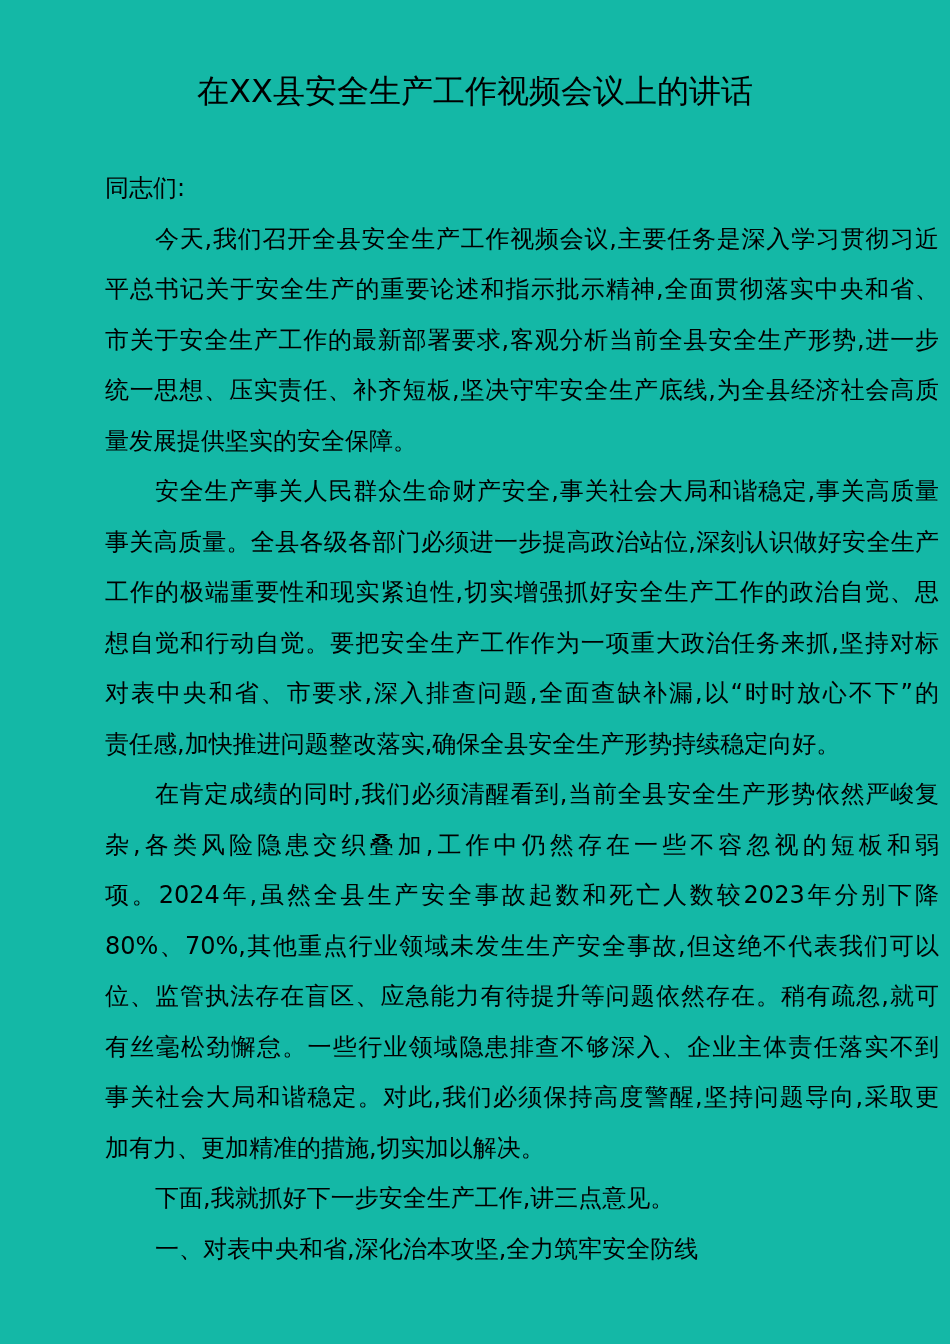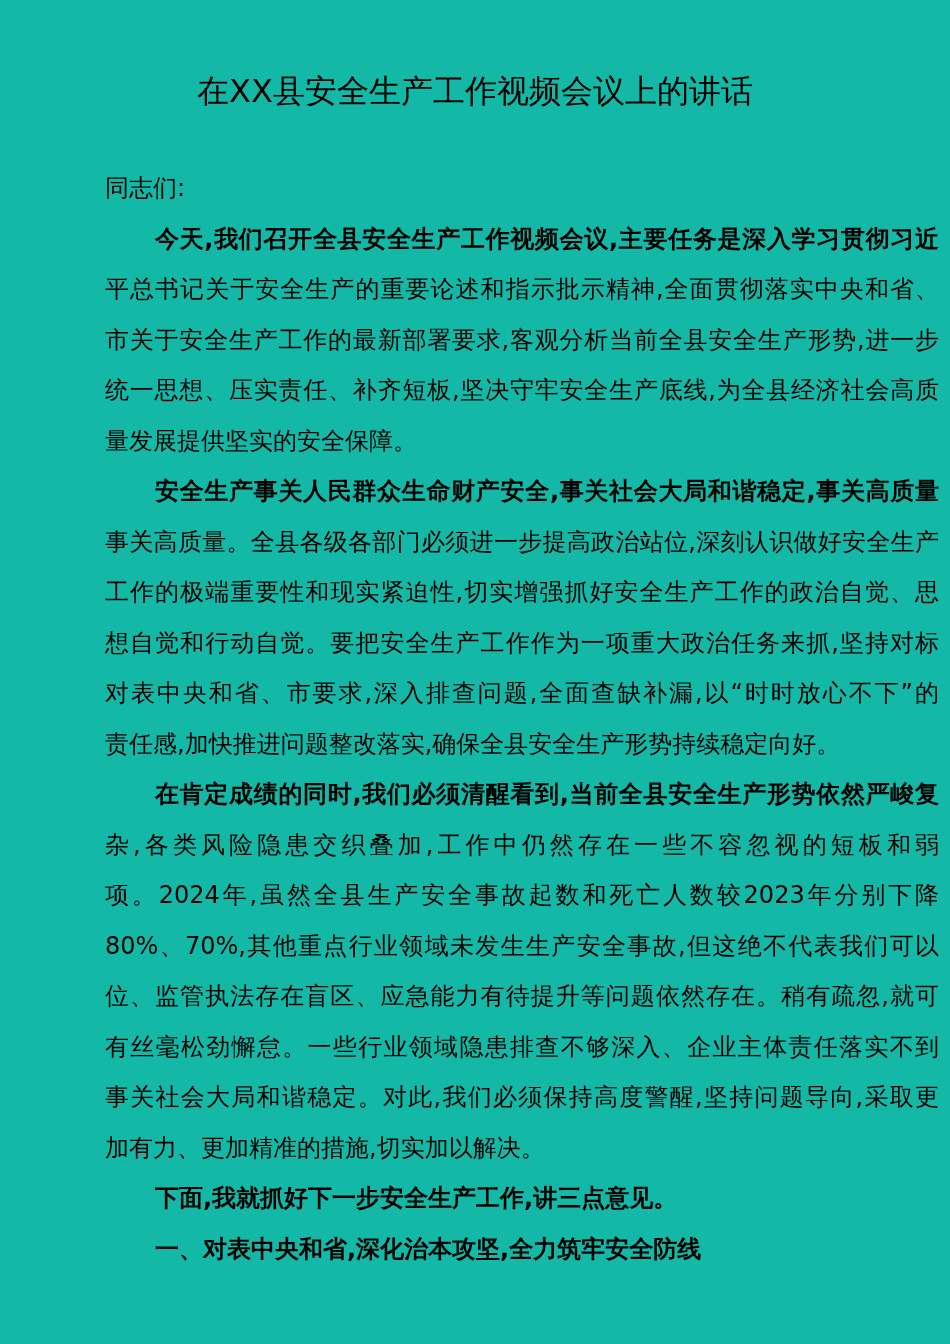--- a/index.html
+++ b/index.html
@@ -49,21 +49,20 @@
       white-space: nowrap;
       text-align: justify;
       text-align-last: justify;
       overflow: visible;
     }
     .line.last {
       text-align-last: left;
     }
     .line.indent {
       padding-left: 50px;
-      font-weight: bold;
     }
     .line.salutation {
       text-align-last: left;
     }
     .heading-line {
       text-align-last: left;
     }
   </style>
 </head>
 <body>

